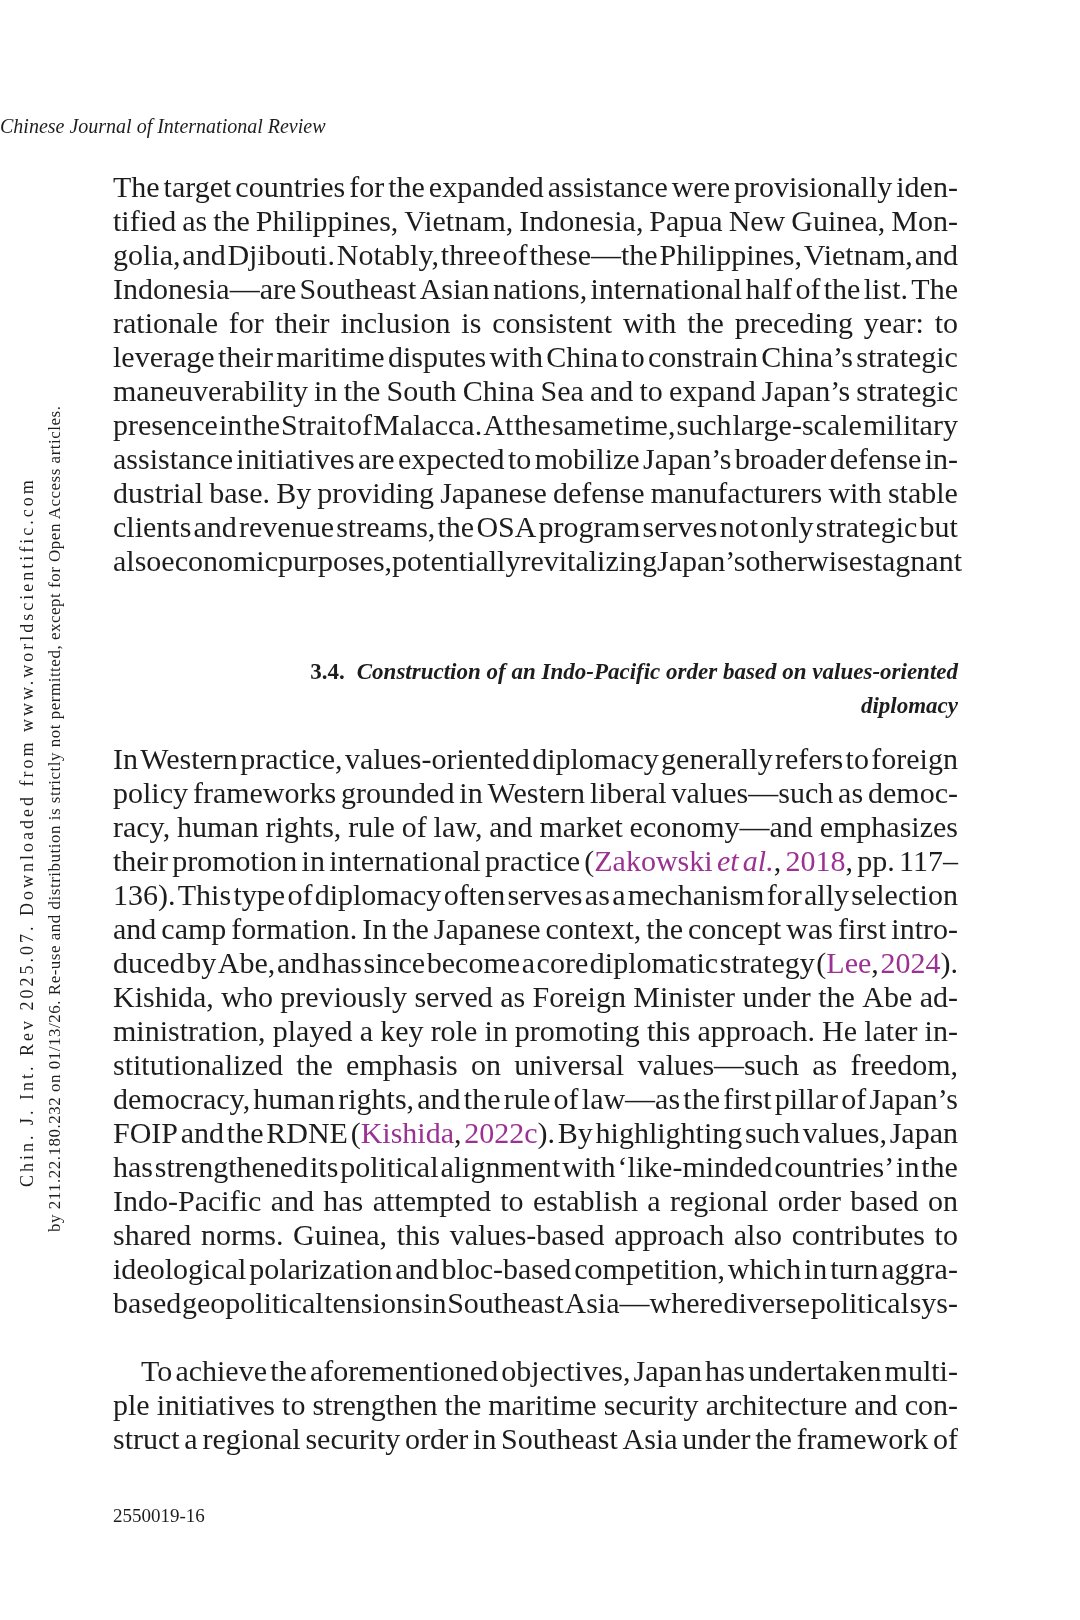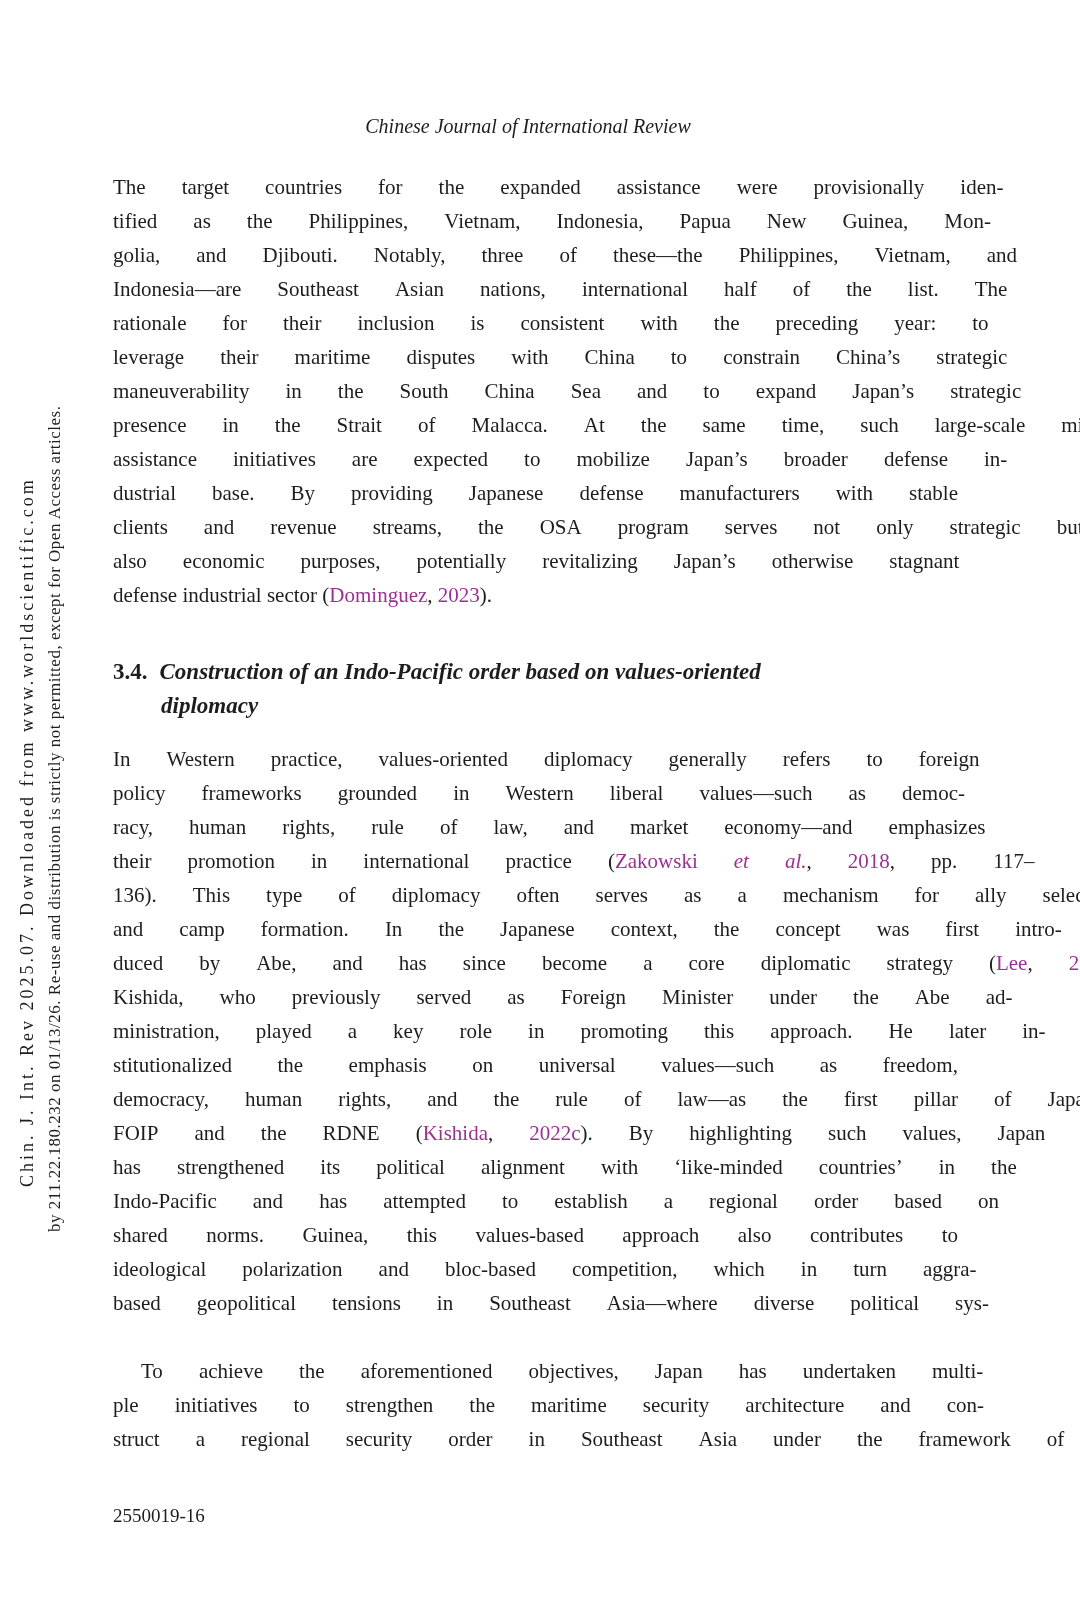--- a/index.html
+++ b/index.html
@@ -3,44 +3,44 @@
 <meta charset="utf-8">
 <style>
   html,body{margin:0;padding:0;}
   body{
     width:1080px;height:1620px;position:relative;overflow:hidden;
     background:#ffffff;color:#1d1d1d;
     font-family:"Liberation Serif","DejaVu Serif",serif;
   }
   .runhead{
     position:absolute;top:114px;left:0;width:1056px;
-    text-align:center;font-style:italic;font-size:20px;line-height:24px;
+    text-align:left;font-style:italic;font-size:20px;line-height:24px;
   }
   .pagenum{
     position:absolute;top:1505px;left:113px;width:845px;
     font-size:19px;line-height:22px;
   }
   .sidebar{
     position:absolute;left:14px;top:1242px;width:1120px;
     transform:rotate(-90deg);transform-origin:0 0;
   }
   .sb1{font-size:18px;letter-spacing:3px;line-height:27px;padding-left:55px;white-space:nowrap;}
   .sb2{font-size:17px;letter-spacing:0.5px;line-height:27px;padding-left:10px;white-space:nowrap;}
   .heading{
     position:absolute;top:655px;left:113px;width:845px;
-    font-weight:bold;font-size:23px;line-height:34px;
+    font-weight:bold;font-size:23px;line-height:34px;text-align:right;
   }
   .heading .num{font-style:normal;margin-right:12px;}
   .heading .ht{font-style:italic;}
   .h2line{padding-left:48px;font-style:italic;}
   .para{position:absolute;left:113px;width:845px;}
   .p0{top:170px;}
   .p1{top:742px;}
   .p2{top:1354px;}
-  .tl{height:34px;line-height:34px;font-size:21px;gap:36px;}
+  .tl{height:34px;line-height:34px;font-size:30px;}
   .just{display:flex;justify-content:space-between;}
   .tok{white-space:pre;}
   .lnk{color:#9b3193;}
   .it{font-style:italic;}
 </style>
 </head>
 <body>
 
 <div class="runhead">Chinese Journal of International Review</div>
 
@@ -191,21 +191,20 @@
     <div class="tl just">
       <span class="tok"><span>also</span></span>
       <span class="tok"><span>economic</span></span>
       <span class="tok"><span>purposes,</span></span>
       <span class="tok"><span>potentially</span></span>
       <span class="tok"><span>revitalizing</span></span>
       <span class="tok"><span>Japan’s</span></span>
       <span class="tok"><span>otherwise</span></span>
       <span class="tok"><span>stagnant</span></span>
     </div>
-    <div class="tl"><span>defense industrial sector (</span><span class="lnk">Dominguez</span><span>, </span><span class="lnk">2023</span><span>).</span></div>
   </div>
 
 <div class="heading">
   <div>
     <span class="num">3.4.</span><span class="ht">Construction of an Indo-Pacific order based on values-oriented</span>
   </div>
   <div class="h2line">diplomacy</div>
 </div>
 
 <div class="para p1">

